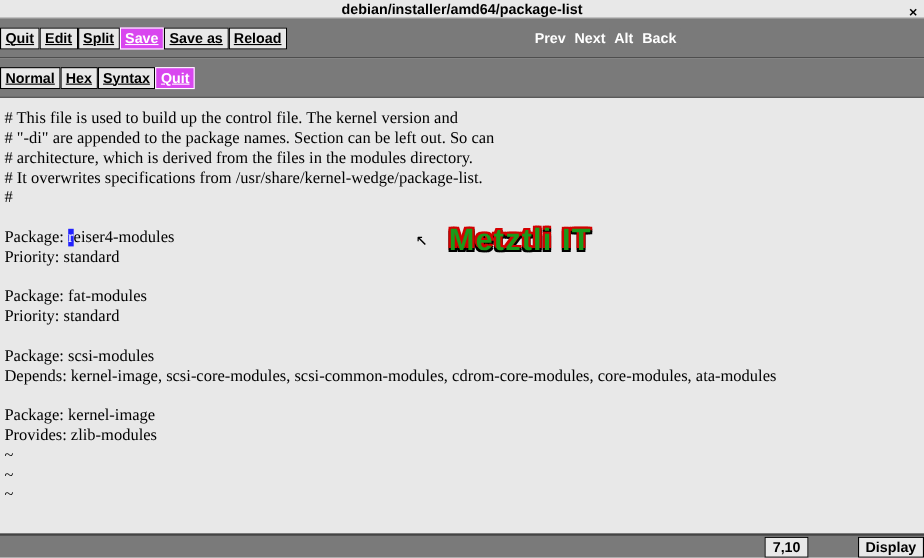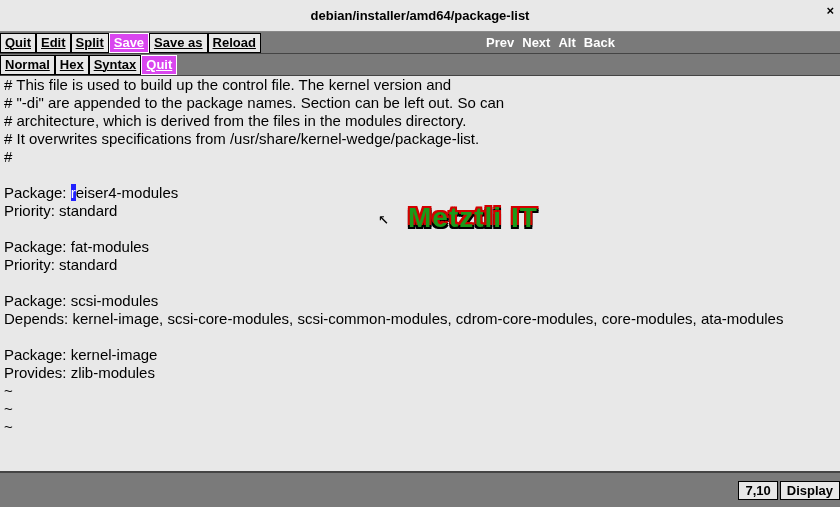--- a/index.html
+++ b/index.html
@@ -5,42 +5,42 @@
   * { margin: 0; padding: 0; box-sizing: border-box; }
   body {
     width: 840px;
     height: 507px;
     font-family: monospace;
     background: #e8e8e8;
     overflow: hidden;
     position: relative;
   }
   .titlebar {
-    height: 32px;
+    height: 17px;
     background: #e8e8e8;
     border-bottom: 1px solid #888;
     display: flex;
     align-items: center;
     justify-content: center;
     position: relative;
     font-family: sans-serif;
     font-weight: bold;
     font-size: 13px;
   }
   .titlebar-close {
     position: absolute;
     right: 6px;
     top: 3px;
     font-weight: bold;
     font-size: 13px;
     cursor: pointer;
   }
   .toolbar-row {
     background: #7a7a7a;
-    height: 22px;
+    height: 36px;
     display: flex;
     align-items: center;
     border-bottom: 1px solid #444;
     position: relative;
   }
   .btn {
     background: #e8e8e8;
     border: 1px solid #000;
     padding: 1px 4px;
     font-family: sans-serif;
@@ -74,22 +74,22 @@
     font-weight: bold;
     font-size: 13px;
     line-height: 16px;
     cursor: pointer;
     user-select: none;
   }
   .spacer { flex: 1; }
   .right-group { position: absolute; right: 2px; display: flex; }
   .editor {
     background: #e8e8e8;
-    padding: 0 4px;
-    font-family: Liberation Sans, sans-serif;
+    padding: 10px 4px;
+    font-family: Liberation Serif, serif;
     font-size: 15px;
     line-height: 18px;
     height: 414px;
     overflow: hidden;
     white-space: pre-wrap;
     position: relative;
   }
   .cursor-char {
     background: #2222ff;
     color: #fff;
@@ -122,26 +122,27 @@
     left: 378px;
     top: 207px;
     font-size: 18px;
     pointer-events: none;
   }
   .statusbar {
     position: absolute;
     bottom: 0;
     left: 0;
     right: 0;
-    height: 36px;
+    height: 22px;
     background: #7a7a7a;
     border-top: 2px solid #444;
     display: flex;
     justify-content: flex-end;
     align-items: center;
+    gap: 43px;
   }
   .status-cell {
     background: #e8e8e8;
     border: 1px solid #000;
     padding: 1px 6px;
     font-family: sans-serif;
     font-weight: bold;
     font-size: 13px;
     margin-left: 2px;
   }

